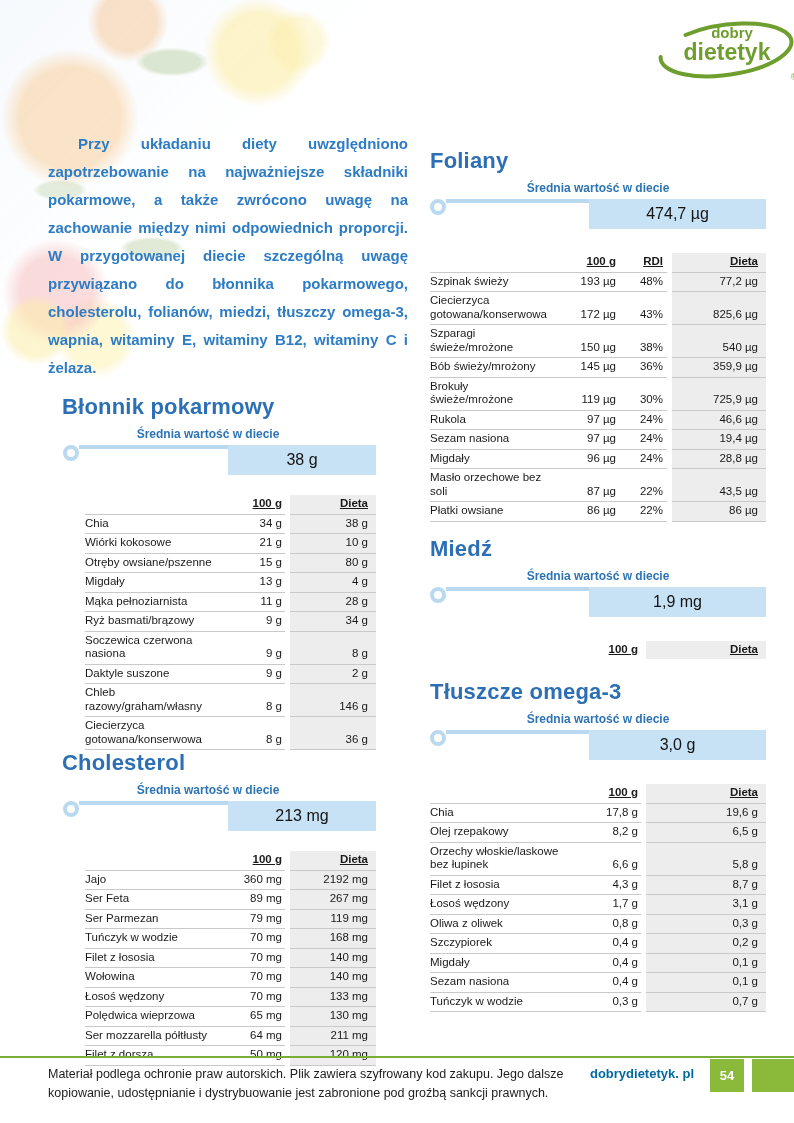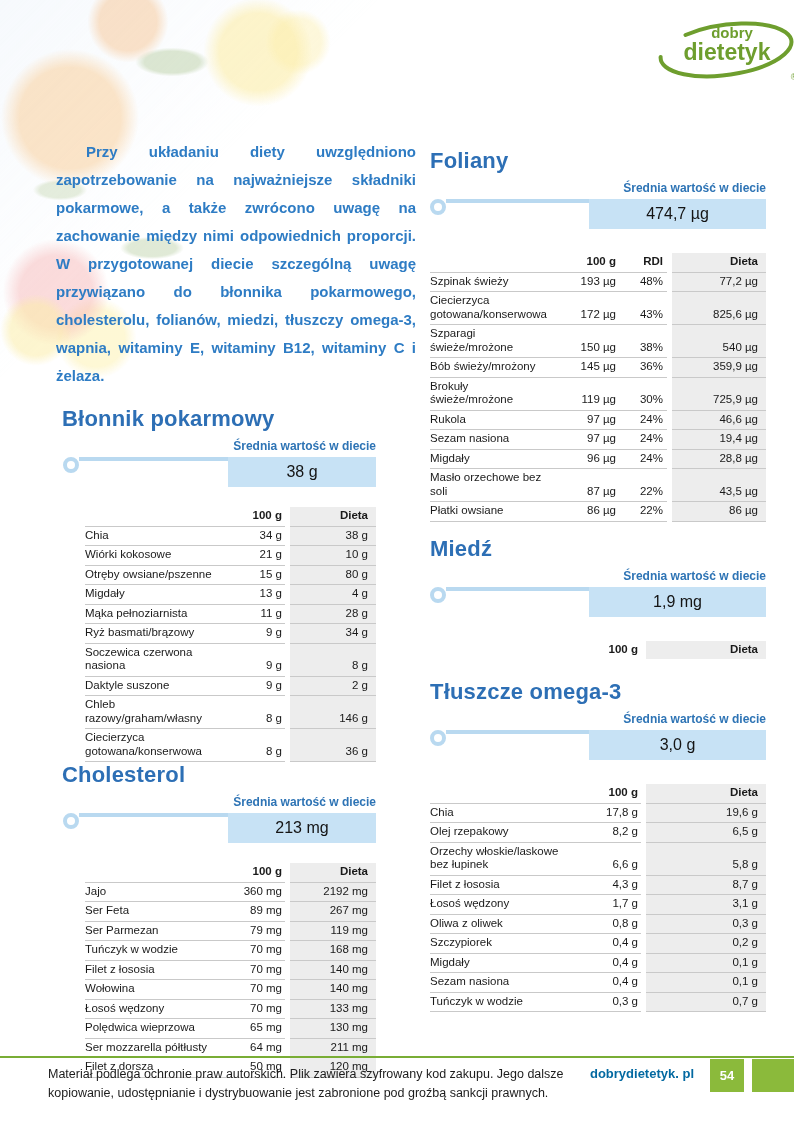--- a/index.html
+++ b/index.html
@@ -19,39 +19,39 @@
       radial-gradient(ellipse 40px 14px at 152px 248px, rgba(130,168,92,.45) 0 60%, rgba(130,168,92,0) 80%),
       radial-gradient(ellipse 34px 13px at 60px 190px, rgba(140,175,100,.4) 0 60%, rgba(140,175,100,0) 80%),
       linear-gradient(135deg, rgba(235,242,250,.8) 0%, rgba(255,255,255,0) 45%);
   }
   
   .logo{position:absolute;left:654px;top:10px;width:152px;height:80px;}
   .logo svg{display:block;}
   
   .col-left{position:absolute;left:40px;top:122px;width:336px;}
   .col-right{position:absolute;left:430px;top:148px;width:336px;}
-  .intro{width:360px;margin:16px;font-size:15px;font-weight:700;color:#2e7cc4;
+  .intro{width:360px;margin:8px;font-size:15px;font-weight:700;color:#2e7cc4;
          line-height:28px;text-align:justify;text-indent:30px;}
   .section-title{font-size:22px;font-weight:700;color:#2d6fb5;margin:0;letter-spacing:.2px;}
   .col-left .section-title{margin-left:22px;}
-  .avg-label{margin-top:7px;text-align:right;font-size:12px;font-weight:700;color:#2e74b5;}
+  .avg-label{margin-top:7px;text-align:center;font-size:12px;font-weight:700;color:#2e74b5;}
   .slider{display:flex;align-items:flex-start;height:30px;margin-top:4px;}
   .ring{flex:0 0 auto;width:8px;height:8px;border:4px solid #b9d9f0;border-radius:50%;background:#fff;}
   .col-left .ring{margin-left:23px;}
   .track{flex:1 1 auto;height:4px;background:#b9d9f0;}
   .value-box{flex:0 0 auto;height:30px;background:#c7e2f5;display:flex;align-items:center;
              justify-content:center;font-size:16px;color:#141414;}
   .col-left .value-box{width:148px;}
   .col-right .value-box{width:177px;}
   
   table{border-collapse:collapse;font-size:11.5px;color:#1a1a1a;table-layout:fixed;}
   .col-left table{width:291px;margin:20px 0 0 45px;}
   .col-right table{width:336px;margin:24px 0 0 0;}
   th,td{padding:2px 0 3px 0;line-height:13.5px;vertical-align:bottom;text-align:left;font-weight:400;}
-  thead th{font-weight:700;}
+  thead th{font-weight:700;text-decoration:underline;}
   .c-100,.c-rdi,.c-diet{text-align:right;}
   .c-100{padding-right:3px;}
   .c-diet{background:#ededed;border-left:5px solid #ffffff;padding-right:8px;}
   table.t2l .c-100{width:60px;}  table.t2l .c-diet{width:78px;}
   table.t3  .c-100{width:62px;}  table.t3 .c-rdi{width:44px;padding-right:4px;} table.t3 .c-diet{width:86px;}
   table.t2r .c-100{width:64px;}  table.t2r .c-diet{width:112px;}
   tbody tr{border-top:1px solid #c9c9c9;}
   tbody tr:last-child{border-bottom:1px solid #c9c9c9;}
   #sec-fiber{margin-top:12px;}
   #sec-cholesterol{}

